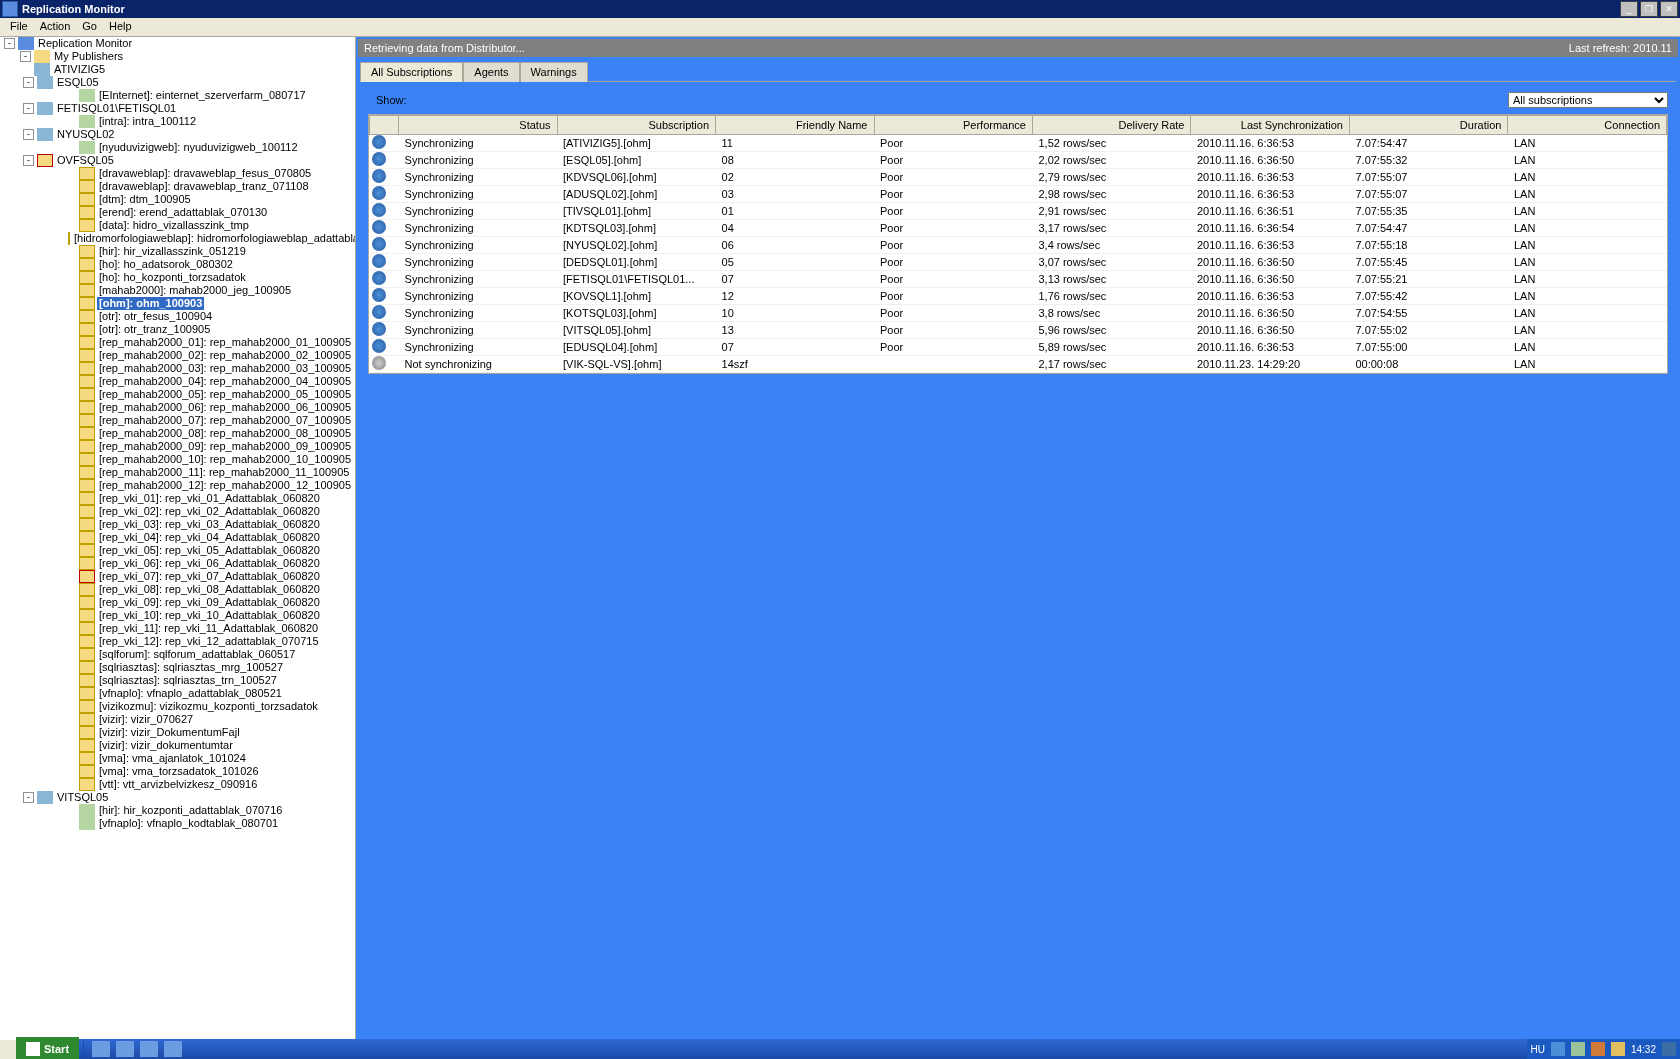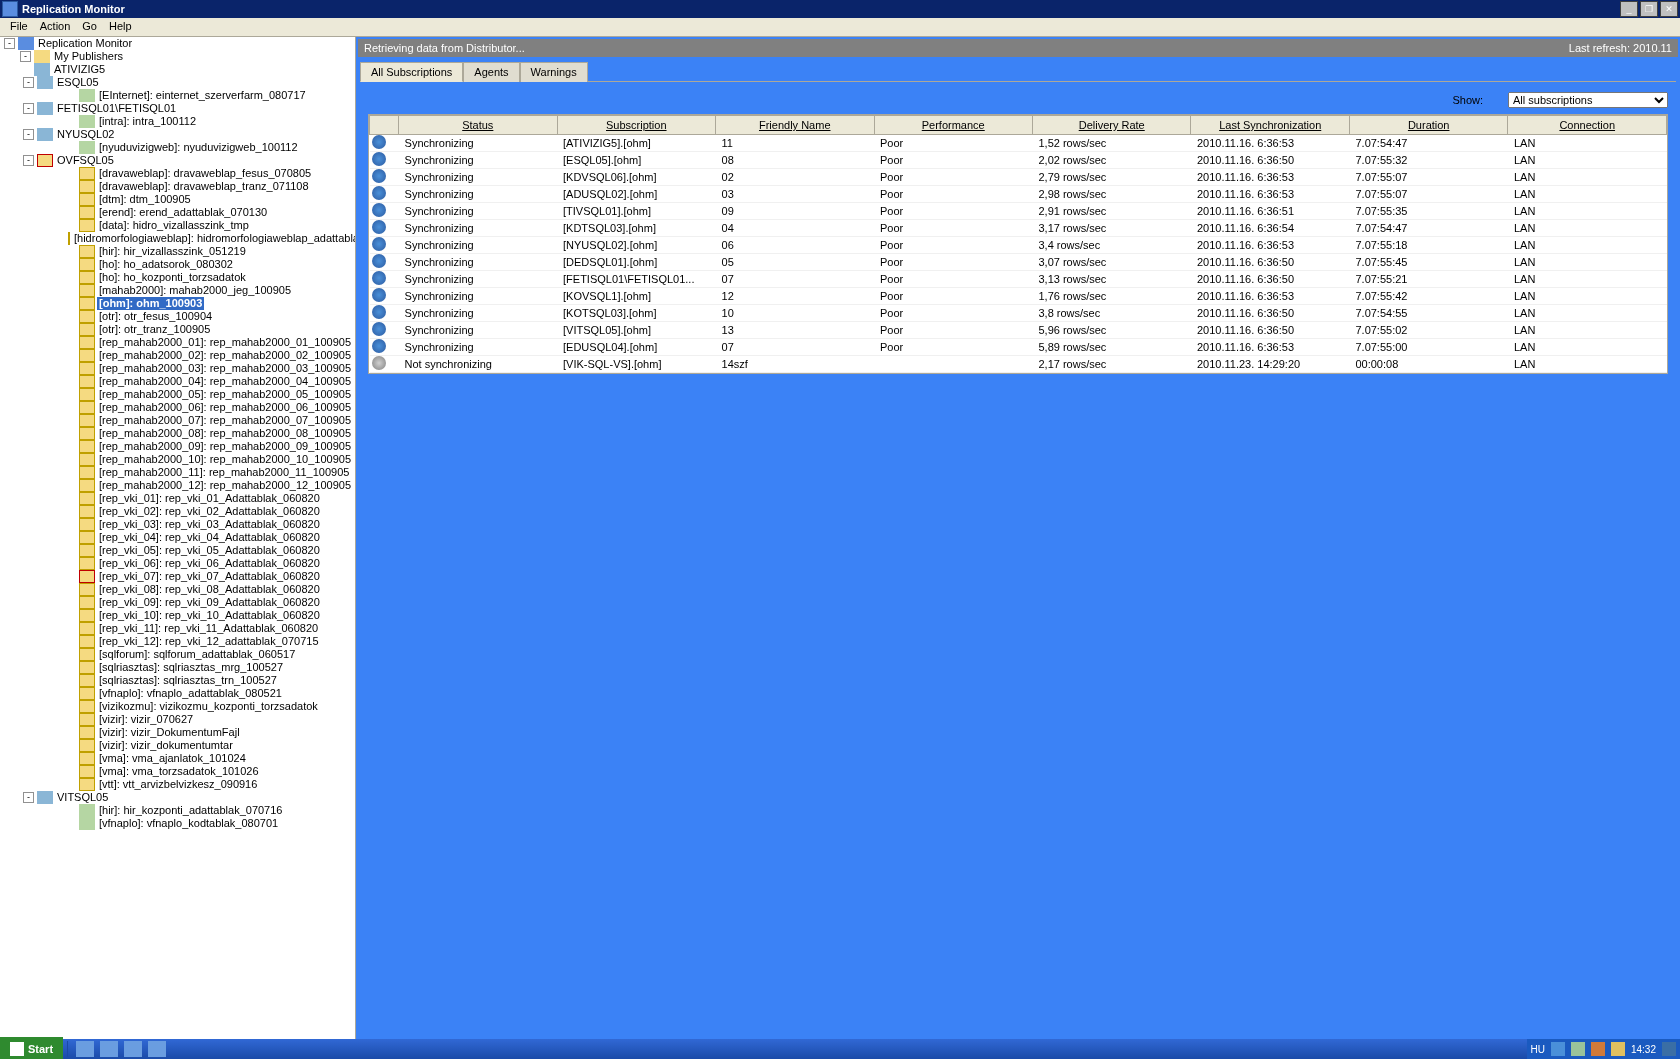--- a/index.html
+++ b/index.html
@@ -30,31 +30,31 @@
 .ind2{padding-left:20px;}
 .ind4{padding-left:23px;}
 .ind5{padding-left:68px;}
 .right{flex:1;display:flex;flex-direction:column;background:#3b82f6;}
 .statusbar{background:#808080;color:#fff;height:18px;display:flex;align-items:center;padding:0 6px;margin:2px 2px 0 2px;}
 .statusbar .left{flex:1;}
 .tabs{display:flex;margin:4px 4px 0 4px;border-bottom:1px solid #aca899;}
 .tab{padding:3px 10px;border:1px solid #aca899;border-bottom:none;background:#ece9d8;margin-right:0;position:relative;top:1px;cursor:pointer;}
 .tab.active{background:#ece9d8;border-bottom:1px solid #ece9d8;z-index:1;}
 .tab:not(.active){background:#e0ddd0;}
-.filterbar{display:flex;justify-content:flex-end;align-items:center;padding:10px 12px 6px 28px;gap:25px;}
+.filterbar{display:flex;justify-content:space-between;align-items:center;padding:10px 12px 6px 20px;gap:25px;}
 .filterbar select{width:160px;font-size:11px;}
 .grid{margin:0 12px;border:1px solid #aca899;background:#fff;overflow:hidden;}
 .grid table{border-collapse:collapse;width:100%;table-layout:fixed;}
-.grid th{background:#ece9d8;border:1px solid #aca899;text-align:center;padding:2px 6px;font-weight:normal;height:14px;text-decoration:underline;}
+.grid th{background:#ece9d8;border:1px solid #aca899;text-align:right;padding:2px 6px;font-weight:normal;height:14px;}
 .grid td{border-bottom:1px solid #f0f0f0;padding:1px 6px;height:14px;white-space:nowrap;overflow:hidden;}
 .grid .iconcell{width:18px;padding:0 2px;}
 .ricn{width:14px;height:14px;display:inline-block;border-radius:50%;}
 .ricn.sync{background:radial-gradient(circle,#4a90d9,#2c5aa0);}
 .ricn.nosync{background:radial-gradient(circle,#d0d0d0,#808080);}
-.taskbar{position:absolute;bottom:0;left:0;right:0;height:20px;background:linear-gradient(to bottom,#3168d5,#1a4aa8);display:flex;align-items:center;color:#fff;}
+.taskbar{position:absolute;bottom:0;left:16px;right:0;height:20px;background:linear-gradient(to bottom,#3168d5,#1a4aa8);display:flex;align-items:center;color:#fff;}
 .startbtn{background:#2f8a2f;padding:2px 10px;height:100%;display:flex;align-items:center;font-weight:bold;cursor:pointer;}
 .startbtn .flag{width:14px;height:14px;background:#fff;margin-right:4px;display:inline-block;}
 .tbicons{display:flex;gap:6px;padding:0 8px;border-left:1px solid #1a4aa8;margin-left:4px;}
 .tbicon{width:18px;height:16px;background:#6a9de0;cursor:pointer;}
 .tray{margin-left:auto;display:flex;align-items:center;gap:6px;padding:0 4px;background:#1a5ac0;height:100%;}
 .tray span{font-size:10px;}
 .trayicn{width:14px;height:14px;display:inline-block;}
 </style>
 </head>
 <body>
@@ -593,21 +593,21 @@
               <td>Poor</td>
               <td>2,98 rows/sec</td>
               <td>2010.11.16. 6:36:53</td>
               <td>7.07:55:07</td>
               <td>LAN</td>
             </tr>
             <tr>
               <td class="iconcell"><span class="ricn sync"></span></td>
               <td>Synchronizing</td>
               <td>[TIVSQL01].[ohm]</td>
-              <td>09</td>
+              <td>01</td>
               <td>Poor</td>
               <td>2,91 rows/sec</td>
               <td>2010.11.16. 6:36:51</td>
               <td>7.07:55:35</td>
               <td>LAN</td>
             </tr>
             <tr>
               <td class="iconcell"><span class="ricn sync"></span></td>
               <td>Synchronizing</td>
               <td>[KDTSQL03].[ohm]</td>

